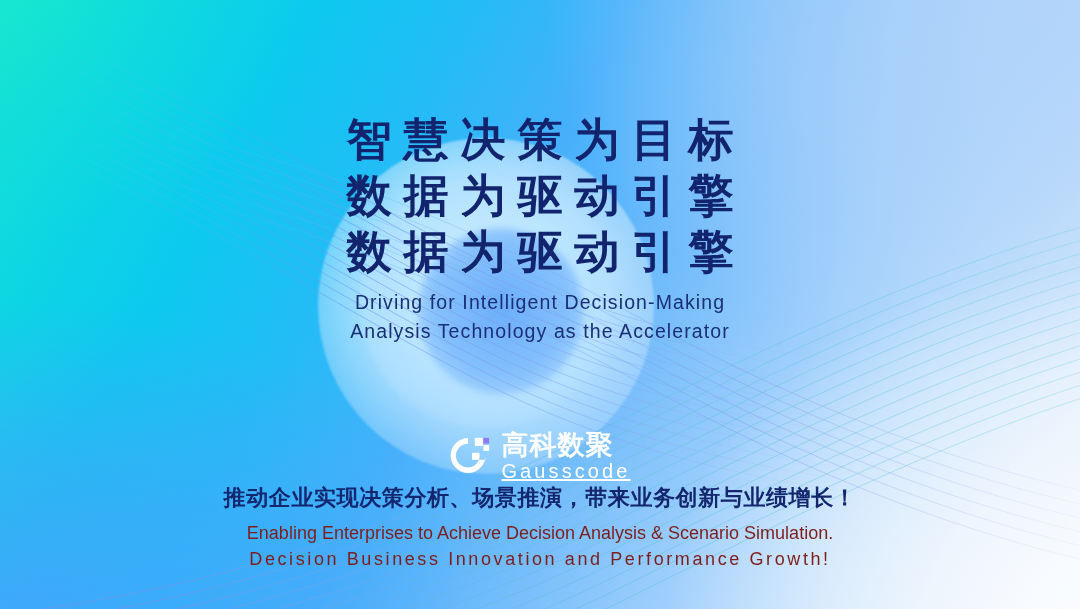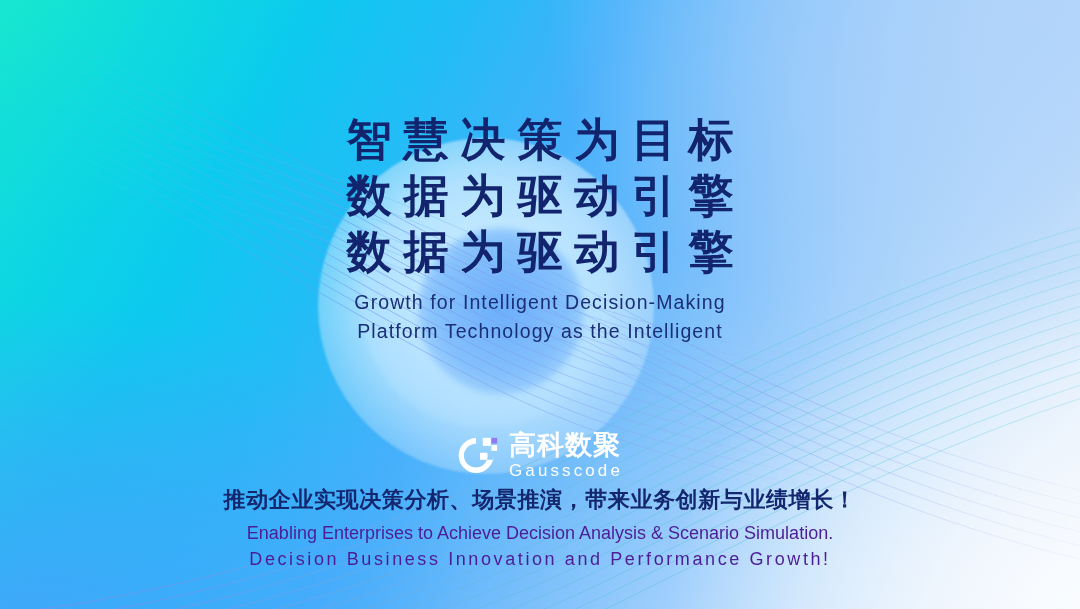--- a/index.html
+++ b/index.html
@@ -168,42 +168,44 @@
   .logo-cn {
     color: #ffffff;
     font-size: 27px;
     font-weight: bold;
     letter-spacing: 1px;
     line-height: 30px;
     white-space: nowrap;
   }
   .logo-en {
     color: #ffffff;
-    font-size: 17px;
+    font-size: 20px;
     letter-spacing: 3.1px;
     line-height: 22px;
     white-space: nowrap;
+    text-decoration: underline;
   }
 
   
   .footer {
     position: absolute;
     top: 484px;
     left: 0; right: 0;
   }
   .footer-cn {
     color: #13266e;
     font-size: 22px;
     font-weight: bold;
     line-height: 32px;
     letter-spacing: 0.6px;
     white-space: nowrap;
+    font-family: Liberation Mono, monospace;
   }
   .footer-en {
-    color: #4c1d95;
+    color: #7f1d1d;
     font-size: 18px;
     line-height: 26px;
     white-space: nowrap;
   }
   .footer-en.spaced {
     letter-spacing: 2.6px;
   }
   .footer-spacer {
     height: 4px;
   }
@@ -292,22 +294,22 @@
 
   <div class="content">
 
     <div class="headline">
       <div class="headline-line">智慧决策为目标</div>
       <div class="headline-line">数据为驱动引擎</div>
       <div class="headline-line">数据为驱动引擎</div>
     </div>
 
     <div class="subhead">
-      <div class="subhead-line">Growth for Intelligent Decision-Making</div>
-      <div class="subhead-line">Platform Technology as the Intelligent</div>
+      <div class="subhead-line">Driving for Intelligent Decision-Making</div>
+      <div class="subhead-line">Analysis Technology as the Accelerator</div>
     </div>
 
     <div class="logo">
       <svg class="logo-mark" viewBox="0 0 44 44">
 
         <path d="M21.5 3.2 A18.3 18.3 0 1 0 39.8 21.5 L39.8 26.0 L25.6 26.0 L25.6 18.6 L33.2 18.6
                  A12.4 12.4 0 1 1 21.5 9.2 Z" fill="#ffffff" transform="translate(-1.5,0)"></path>
 
         <rect x="27.0" y="3.0" width="8.4" height="8.4" fill="#ffffff"></rect>
         <rect x="36.0" y="3.0" width="6.0" height="6.0" fill="#8f7bf0"></rect>

